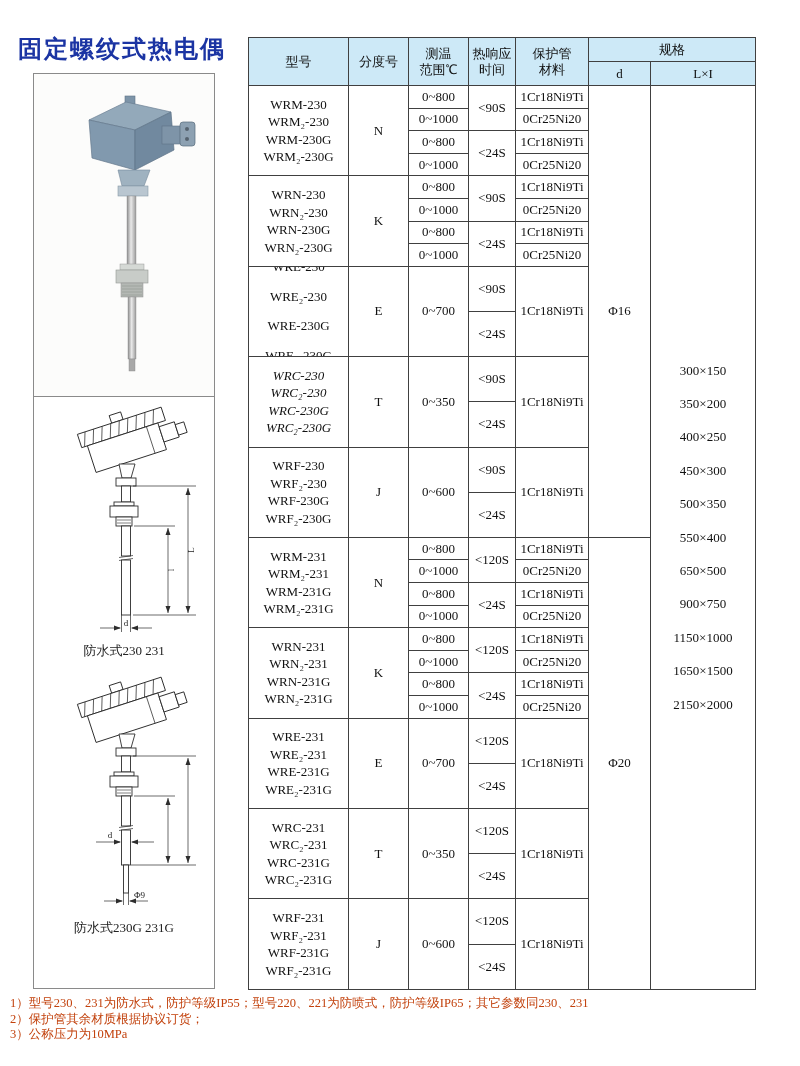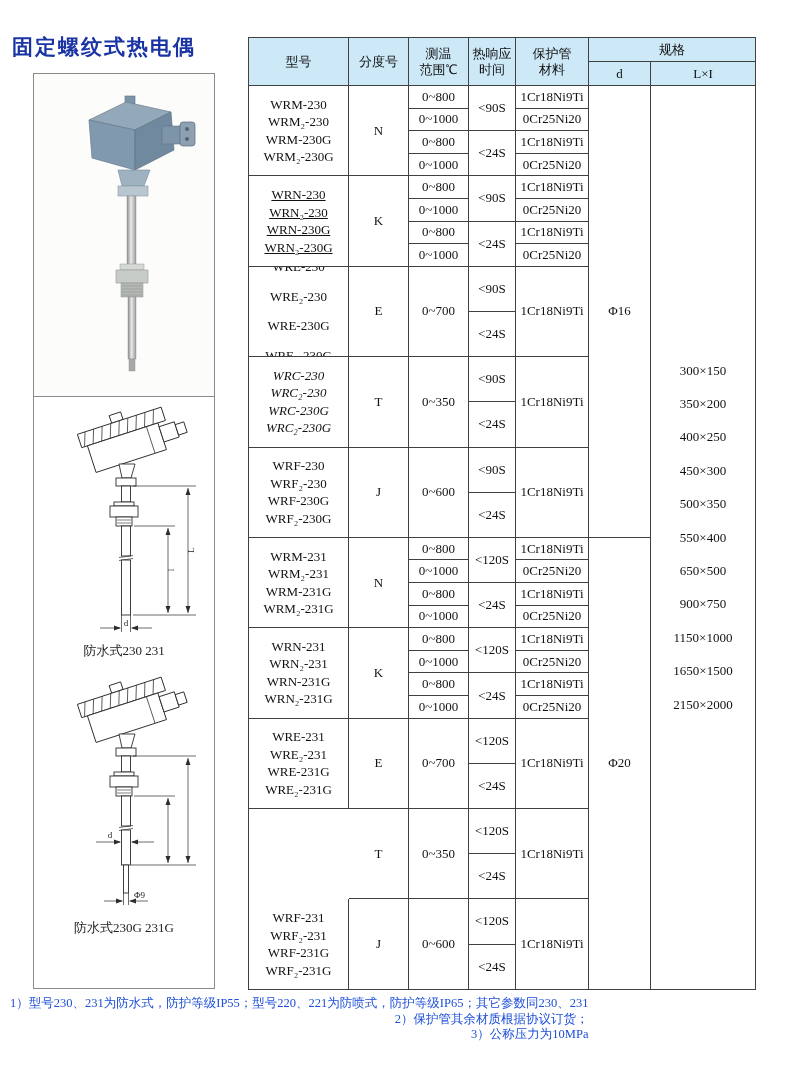--- a/index.html
+++ b/index.html
@@ -1,23 +1,23 @@
 <!DOCTYPE html>
 <html><head>
 <meta charset="utf-8">
 <style>
   html,body { margin:0; padding:0; }
   body {
     width:800px; height:1066px; position:relative; background:#ffffff;
     font-family:"Liberation Serif", serif; color:#111;
   }
   #title {
-    position:absolute; left:12px; top:33px;
+    position:absolute; left:18px; top:33px;
     font-family:"Liberation Sans", sans-serif; font-weight:bold;
-    font-size:21px; color:#1b34a3; letter-spacing:2px;
+    font-size:24px; color:#1b34a3; letter-spacing:2px;
   }
   
   .figpanel {
     position:absolute; left:33px; top:73px; width:180px; height:914px;
     border:1px solid #8a8a8a; background:#fff;
   }
   .photo { position:absolute; top:0; left:0; width:180px; height:322px; border-bottom:1px solid #8a8a8a; }
   .fig1 { position:absolute; top:328px; left:0; }
   .fig2 { position:absolute; top:598px; left:0; }
   .caption { position:absolute; width:100%; text-align:center; font-size:13px; color:#222; }
@@ -37,21 +37,21 @@
     border-right:1px solid #404040; border-bottom:1px solid #404040;
     display:flex; flex-direction:column; align-items:center; justify-content:center;
     font-size:13px; line-height:16px; text-align:center; overflow:hidden;
   }
   .th { background:#cde9f7; }
   .models div { line-height:17.5px; }
   .lxi div { line-height:33.4px; }
   
   .notes {
     position:absolute; left:10px; top:996px; font-size:12.5px;
-    line-height:15.5px; color:#1d4ed8; white-space:nowrap;text-align:right;
+    line-height:15.5px; color:#c2410c; white-space:nowrap;
   }
 </style>
 </head>
 <body>
 
 <div id="title">固定螺纹式热电偶</div>
 
 <div class="figpanel">
 
   <svg class="photo" viewBox="0 0 180 322" width="180" height="322">
@@ -192,21 +192,21 @@
     <div class="cell" style="grid-area: 3 / 3 / span 1 / span 1;">0~800</div>
     <div class="cell" style="grid-area: 3 / 5 / span 1 / span 1;">1Cr18Ni9Ti</div>
     <div class="cell" style="grid-area: 4 / 3 / span 1 / span 1;">0~1000</div>
     <div class="cell" style="grid-area: 4 / 5 / span 1 / span 1;">0Cr25Ni20</div>
     <div class="cell" style="grid-area: 5 / 3 / span 1 / span 1;">0~800</div>
     <div class="cell" style="grid-area: 5 / 5 / span 1 / span 1;">1Cr18Ni9Ti</div>
     <div class="cell" style="grid-area: 6 / 3 / span 1 / span 1;">0~1000</div>
     <div class="cell" style="grid-area: 6 / 5 / span 1 / span 1;">0Cr25Ni20</div>
     <div class="cell" style="grid-area: 3 / 4 / span 2 / span 1;">&lt;90S</div>
     <div class="cell" style="grid-area: 5 / 4 / span 2 / span 1;">&lt;24S</div>
-    <div class="cell models" style="grid-area: 7 / 1 / span 4 / span 1; text-decoration: underline;">
+    <div class="cell models" style="grid-area: 7 / 1 / span 4 / span 1;">
       <div>WRN-230</div>
       <div>WRN₂-230</div>
       <div>WRN-230G</div>
       <div>WRN₂-230G</div>
     </div>
     <div class="cell" style="grid-area: 7 / 2 / span 4 / span 1;">K</div>
     <div class="cell" style="grid-area: 7 / 3 / span 1 / span 1;">0~800</div>
     <div class="cell" style="grid-area: 7 / 5 / span 1 / span 1;">1Cr18Ni9Ti</div>
     <div class="cell" style="grid-area: 8 / 3 / span 1 / span 1;">0~1000</div>
     <div class="cell" style="grid-area: 8 / 5 / span 1 / span 1;">0Cr25Ni20</div>
@@ -287,20 +287,26 @@
       <div>WRE-231</div>
       <div>WRE₂-231</div>
       <div>WRE-231G</div>
       <div>WRE₂-231G</div>
     </div>
     <div class="cell" style="grid-area: 31 / 2 / span 4 / span 1;">E</div>
     <div class="cell" style="grid-area: 31 / 3 / span 4 / span 1;">0~700</div>
     <div class="cell" style="grid-area: 31 / 5 / span 4 / span 1;">1Cr18Ni9Ti</div>
     <div class="cell" style="grid-area: 31 / 4 / span 2 / span 1;">&lt;120S</div>
     <div class="cell" style="grid-area: 33 / 4 / span 2 / span 1;">&lt;24S</div>
+    <div class="cell models" style="grid-area: 35 / 1 / span 4 / span 1;">
+      <div>WRC-231</div>
+      <div>WRC₂-231</div>
+      <div>WRC-231G</div>
+      <div>WRC₂-231G</div>
+    </div>
     <div class="cell" style="grid-area: 35 / 2 / span 4 / span 1;">T</div>
     <div class="cell" style="grid-area: 35 / 3 / span 4 / span 1;">0~350</div>
     <div class="cell" style="grid-area: 35 / 5 / span 4 / span 1;">1Cr18Ni9Ti</div>
     <div class="cell" style="grid-area: 35 / 4 / span 2 / span 1;">&lt;120S</div>
     <div class="cell" style="grid-area: 37 / 4 / span 2 / span 1;">&lt;24S</div>
     <div class="cell models" style="grid-area: 39 / 1 / span 4 / span 1;">
       <div>WRF-231</div>
       <div>WRF₂-231</div>
       <div>WRF-231G</div>
       <div>WRF₂-231G</div>

